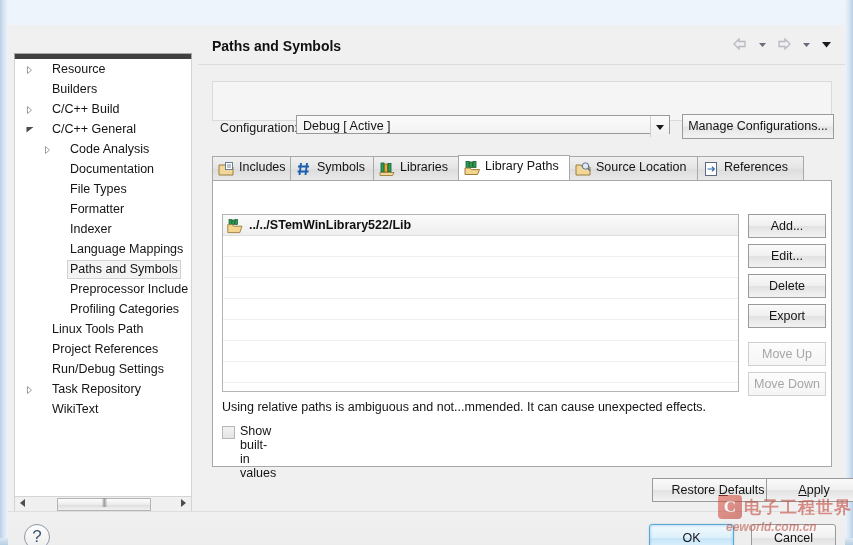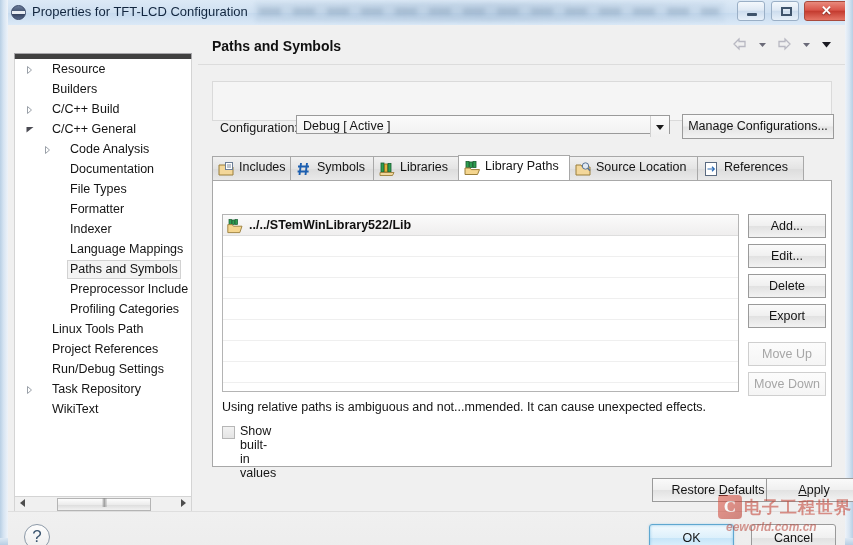--- a/index.html
+++ b/index.html
@@ -338,36 +338,20 @@
     color: #ffffff; font-size: 17px; font-weight: bold;
     text-align: center; line-height: 23px;
     font-family: "Liberation Serif", serif;
   }
 </style>
 </head>
 <body>
 
 <div class="window">
 
-  <div class="titlebar">
-    <div class="title-smear"></div>
-    <div class="title-icon"></div>
-    <div class="title-text">Properties for TFT-LCD Configuration</div>
-    <div class="winbtns">
-      <div class="winbtn">
-        <span class="glyph-min"></span>
-      </div>
-      <div class="winbtn">
-        <span class="glyph-max"></span>
-      </div>
-      <div class="winbtn close">
-        <span class="glyph-close">✕</span>
-      </div>
-    </div>
-  </div>
 
   <div class="win-border-left"></div>
   <div class="win-border-right"></div>
   <div class="win-border-bottom"></div>
 
   <div class="content">
 
     <input class="filter-input" type="text" placeholder="type filter text" style="">
 
     <div class="tree" id="tree-container">

